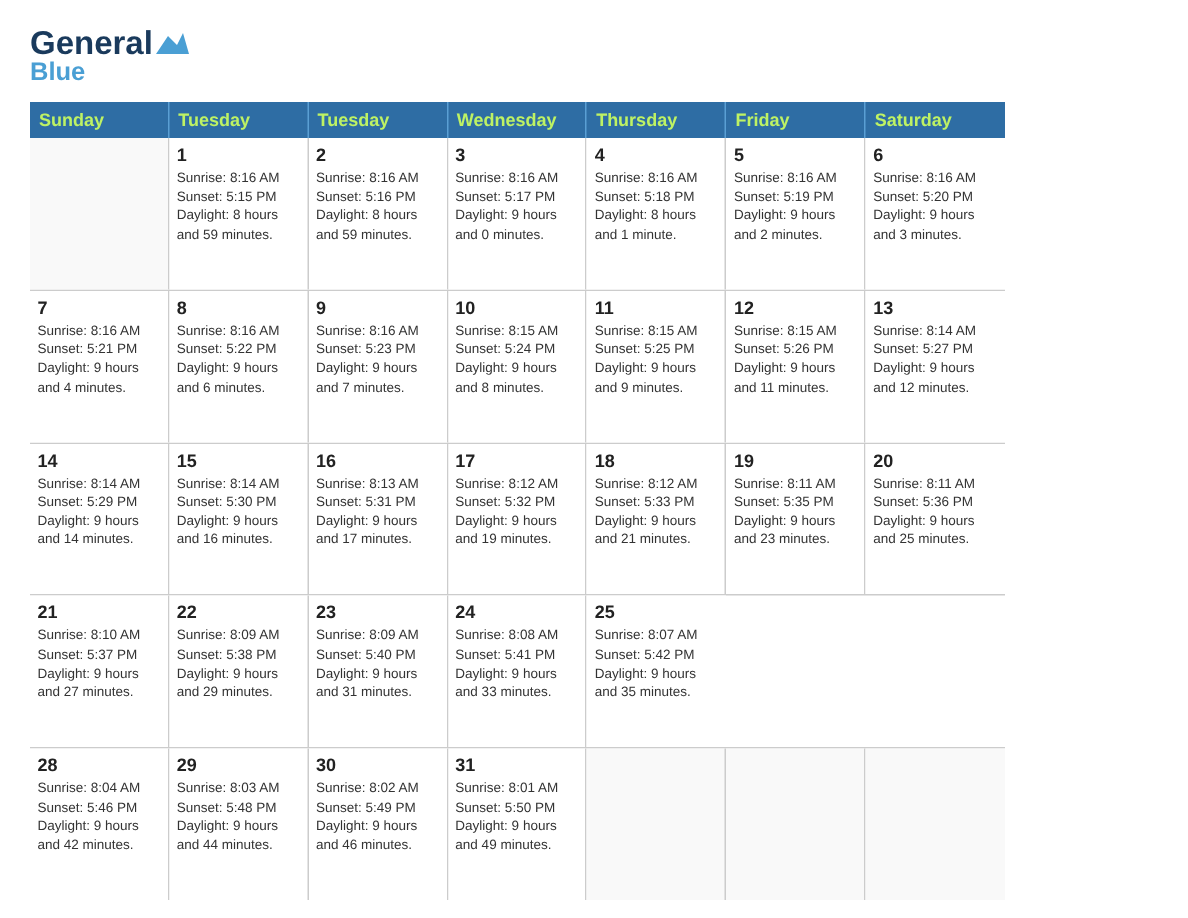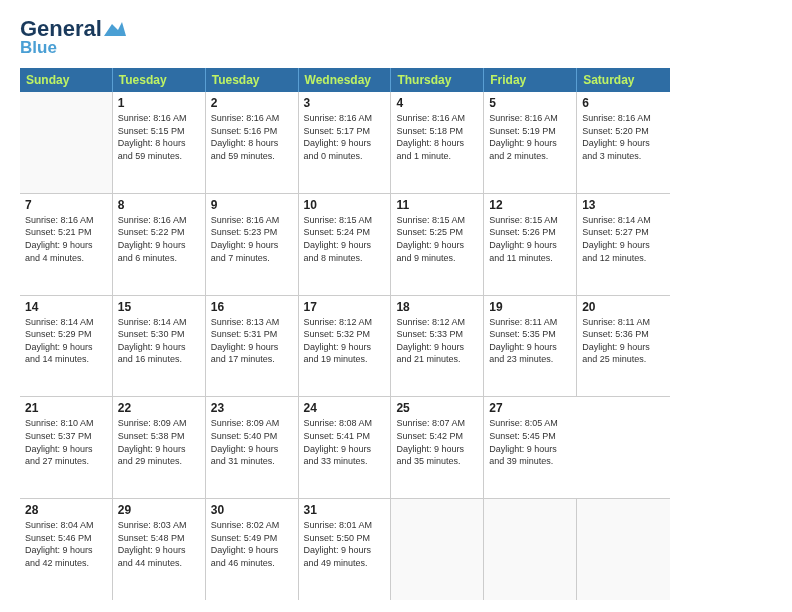--- a/index.html
+++ b/index.html
@@ -279,26 +279,20 @@
             <div class="cell-line">Sunrise: 8:08 AM</div>
             <div class="cell-line">Sunset: 5:41 PM</div>
             <div class="cell-line">Daylight: 9 hours and 33 minutes.</div>
           </div>
           <div class="cal-cell">
             <div class="day-num">25</div>
             <div class="cell-line">Sunrise: 8:07 AM</div>
             <div class="cell-line">Sunset: 5:42 PM</div>
             <div class="cell-line">Daylight: 9 hours and 35 minutes.</div>
           </div>
-          <div class="cal-cell">
-            <div class="day-num">27</div>
-            <div class="cell-line">Sunrise: 8:05 AM</div>
-            <div class="cell-line">Sunset: 5:45 PM</div>
-            <div class="cell-line">Daylight: 9 hours and 39 minutes.</div>
-          </div>
         </div>
         <div class="cal-week">
           <div class="cal-cell">
             <div class="day-num">28</div>
             <div class="cell-line">Sunrise: 8:04 AM</div>
             <div class="cell-line">Sunset: 5:46 PM</div>
             <div class="cell-line">Daylight: 9 hours and 42 minutes.</div>
           </div>
           <div class="cal-cell">
             <div class="day-num">29</div>

